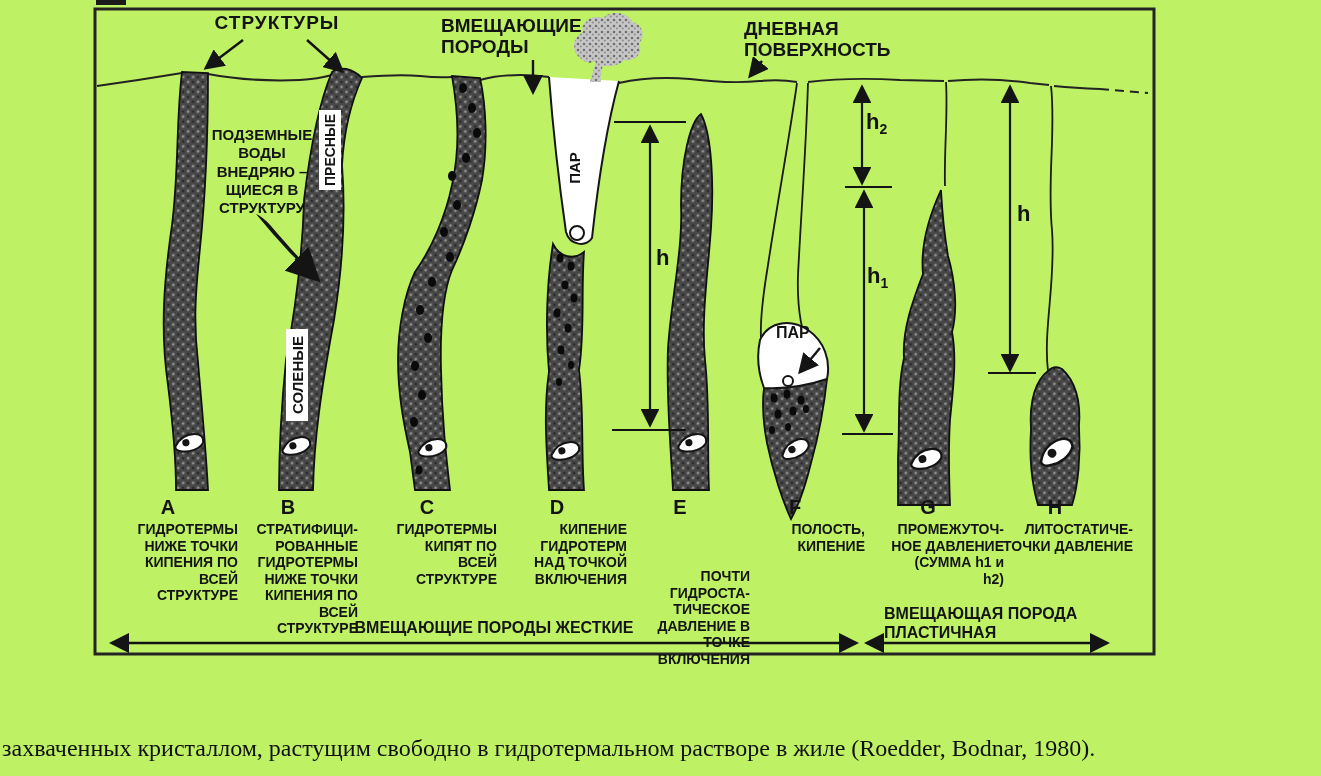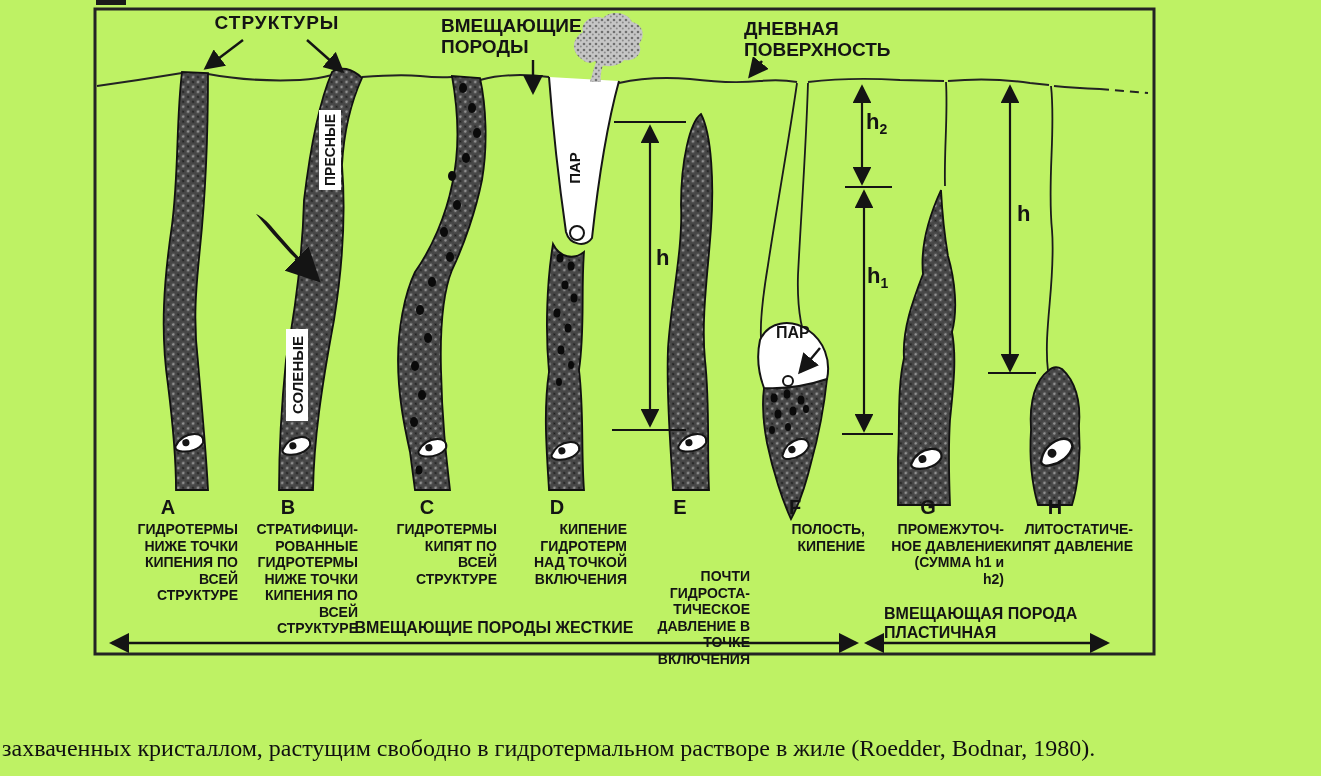--- a/index.html
+++ b/index.html
@@ -167,20 +167,25 @@
 </svg>
 
 <div class="lbl ctr" style="left:208px;top:12px;width:138px;font-size:19px;letter-spacing:1px;">СТРУКТУРЫ</div>
 
 <div class="lbl" style="left:744px;top:18px;font-size:19px;">ДНЕВНАЯ
 ПОВЕРХНОСТЬ</div>
 
 <div class="lbl" style="left:441px;top:15px;font-size:19px;">ВМЕЩАЮЩИЕ
 ПОРОДЫ</div>
 
+<div class="lbl ctr" style="left:197px;top:126px;width:130px;font-size:15px;line-height:1.22;">ПОДЗЕМНЫЕ
+ВОДЫ
+ВНЕДРЯЮ –
+ЩИЕСЯ В
+СТРУКТУРУ</div>
 
 <div class="lbl rot" style="left:290px;top:139px;width:80px;height:22px;font-size:14px;">ПРЕСНЫЕ</div>
 
 <div class="lbl rot" style="left:251px;top:364px;width:92px;height:22px;font-size:15px;">СОЛЕНЫЕ</div>
 
 <div class="lbl rot" style="left:551px;top:159px;width:46px;height:18px;font-size:15px;background:transparent;">ПАР</div>
 
 <div class="lbl" style="left:776px;top:324px;font-size:16px;">ПАР</div>
 
 <div class="lbl meas" style="left:656px;top:246px;">h</div>
@@ -226,21 +231,21 @@
 ДАВЛЕНИЕ В
 ТОЧКЕ
 ВКЛЮЧЕНИЯ</div>
 <div class="lbl coldesc" style="left:725px;top:521px;width:140px;">ПОЛОСТЬ,
 КИПЕНИЕ</div>
 <div class="lbl coldesc" style="left:852px;top:521px;width:152px;">ПРОМЕЖУТОЧ-
 НОЕ ДАВЛЕНИЕ
 (СУММА h1 и
 h2)</div>
 <div class="lbl coldesc" style="left:978px;top:521px;width:155px;">ЛИТОСТАТИЧЕ-
-КИПЯТ ДАВЛЕНИЕ</div>
+ТОЧКИ ДАВЛЕНИЕ</div>
 
 <div class="lbl ctr" style="left:344px;top:619px;width:300px;font-size:16px;">ВМЕЩАЮЩИЕ ПОРОДЫ ЖЕСТКИЕ</div>
 <div class="lbl" style="left:884px;top:604px;font-size:16px;line-height:1.2;">ВМЕЩАЮЩАЯ ПОРОДА
 ПЛАСТИЧНАЯ</div>
 
 <div class="caption" style="left:2px;top:735px;">захваченных кристаллом, растущим свободно в гидротермальном растворе в жиле (Roedder, Bodnar, 1980).</div>
 
 </div>
 
 </body></html>

